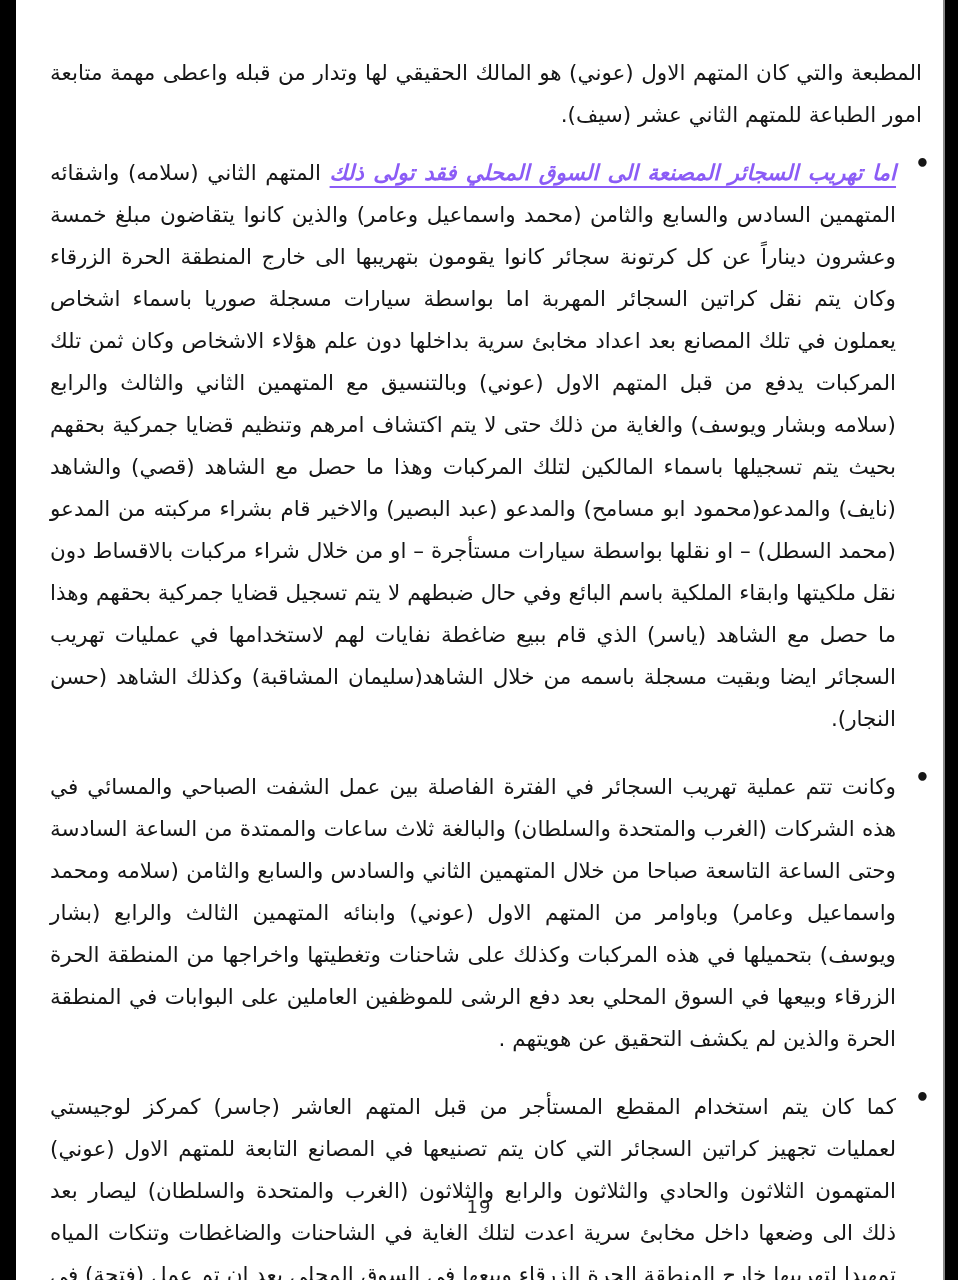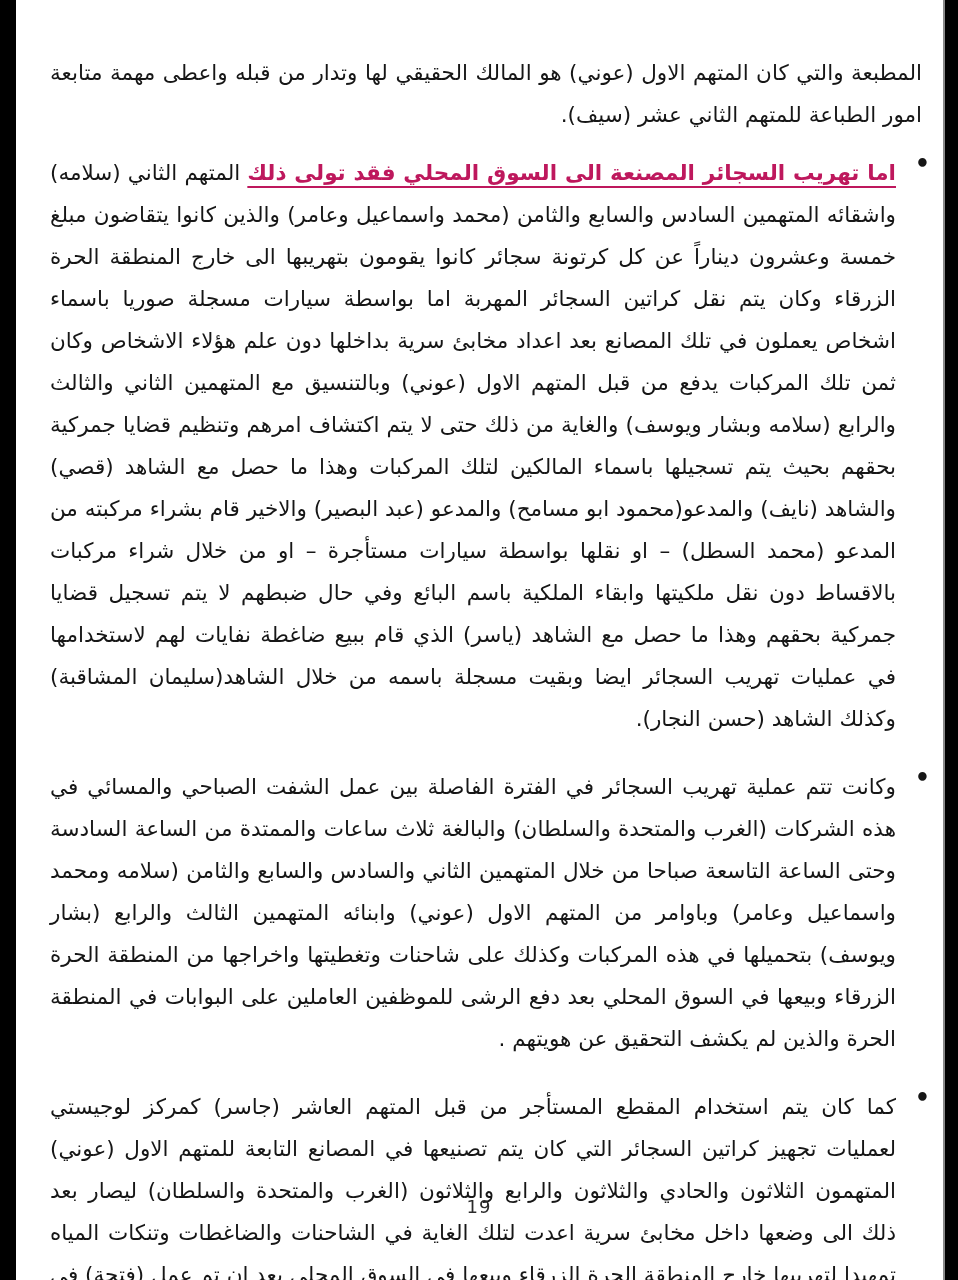--- a/index.html
+++ b/index.html
@@ -56,21 +56,22 @@
     text-align: right;
   }
   .bullet-body {
     flex: 1 1 auto;
   }
   .lead-underline {
     font-weight: bold;
     text-decoration: underline;
     text-decoration-thickness: 2px;
     text-underline-offset: 6px;
-    color: #be185d;
+    color: #8b5cf6;
+    font-style: italic;
   }
   .page-number {
     position: absolute;
     left: 0;
     right: 0;
     top: 1196px;
     text-align: center;
     font-size: 18px;
     color: #2b2b2b;
     direction: ltr;

